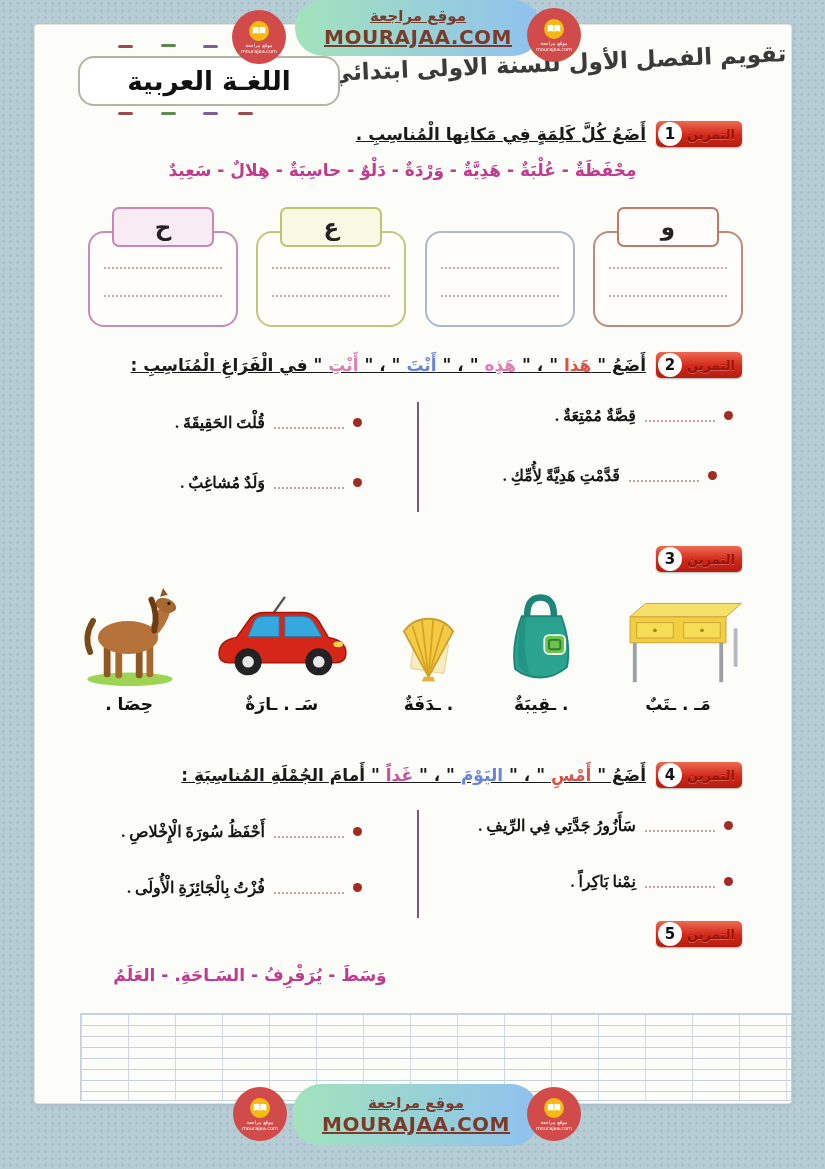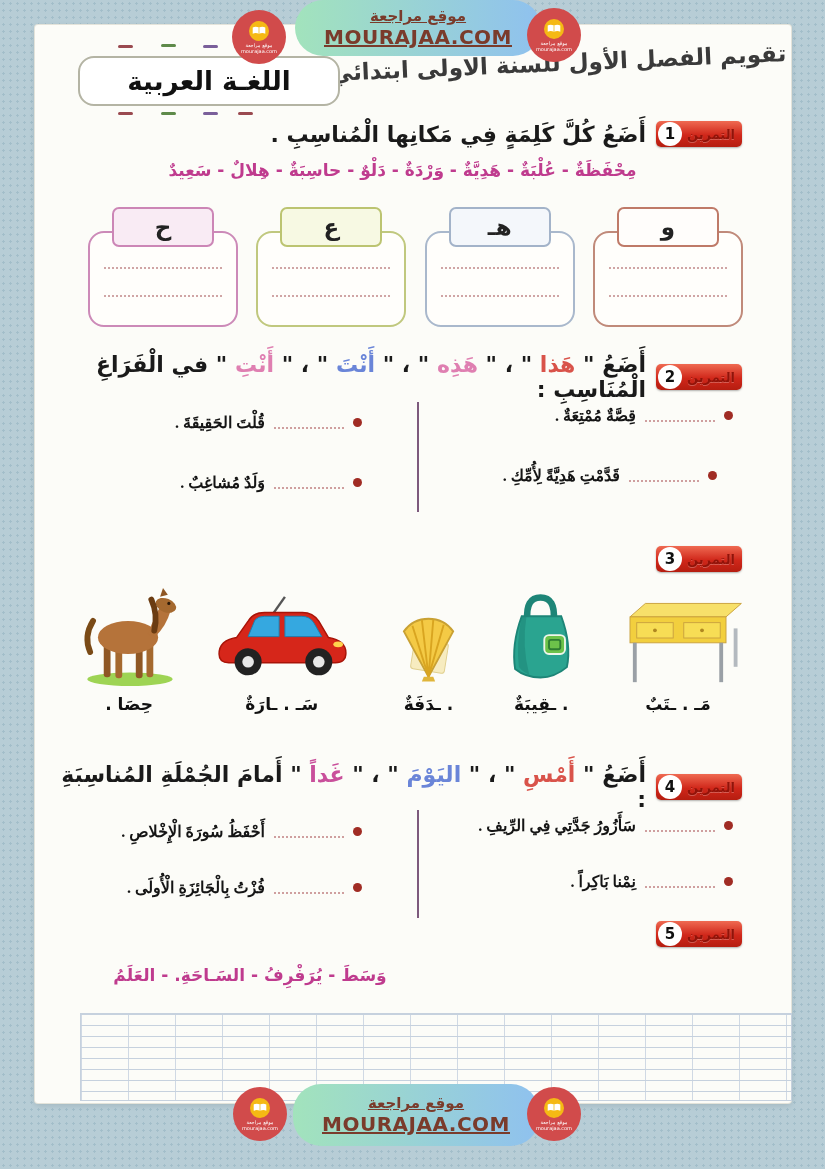--- a/index.html
+++ b/index.html
@@ -38,21 +38,21 @@
   .mark { position:absolute; width:15px; height:3px; border-radius:2px; z-index:2; }
 
   
   .ex-header { position:absolute; right:83px; left:55px; display:flex; direction:rtl; align-items:center; gap:10px; z-index:2; }
   .badge { flex:0 0 auto; display:flex; direction:rtl; align-items:center; gap:5px;
     background:linear-gradient(180deg,#ef6a52 0%,#d0271a 55%,#b51d10 100%);
     border-radius:5px; padding:1px 7px 1px 2px; height:26px; box-shadow:0 1px 2px rgba(0,0,0,.3); }
   .badge-label { font-size:13px; font-weight:bold; color:#911309; text-shadow:0 1px 0 rgba(255,255,255,.25); }
   .badge-num { width:24px; height:24px; border-radius:50%; background:#fff; color:#111;
     font-size:15px; font-weight:bold; display:flex; align-items:center; justify-content:center; }
-  .instr { font-size:22px; font-weight:bold; color:#1a1a1a; direction:rtl; }
+  .instr { font-size:17px; font-weight:bold; color:#1a1a1a; direction:rtl;text-decoration:underline; }
   .c-red  { color:#d9534a; } .c-blue { color:#6a85d8; } .c-pink { color:#df7fb1; } .c-mag { color:#c94f9b; }
   .words-line { position:absolute; direction:rtl; text-align:center; font-size:17px; font-weight:bold; color:#bf3b8e; z-index:2; }
 
   
   .boxes-row { position:absolute; top:207px; left:88px; right:82px; display:flex; direction:rtl;
     justify-content:space-between; z-index:2; }
   .letter-box { position:relative; width:150px; height:122px; }
   .lb-body { position:absolute; top:24px; left:0; width:150px; height:96px; background:#fffefb;
     border:2px solid; border-radius:16px; z-index:1; }
   .lb-tab { position:absolute; top:0; left:24px; width:102px; height:40px; border:2px solid; border-radius:7px;
@@ -142,21 +142,20 @@
 
   <div class="boxes-row">
     <div class="letter-box b-waw">
       <div class="lb-tab">و</div>
       <div class="lb-body">
         <div class="lb-line l1"></div>
         <div class="lb-line l2"></div>
       </div>
     </div>
     <div class="letter-box b-ha">
-      <div class="lb-tab">هـ</div>
       <div class="lb-body">
         <div class="lb-line l1"></div>
         <div class="lb-line l2"></div>
       </div>
     </div>
     <div class="letter-box b-ain">
       <div class="lb-tab">ع</div>
       <div class="lb-body">
         <div class="lb-line l1"></div>
         <div class="lb-line l2"></div>

